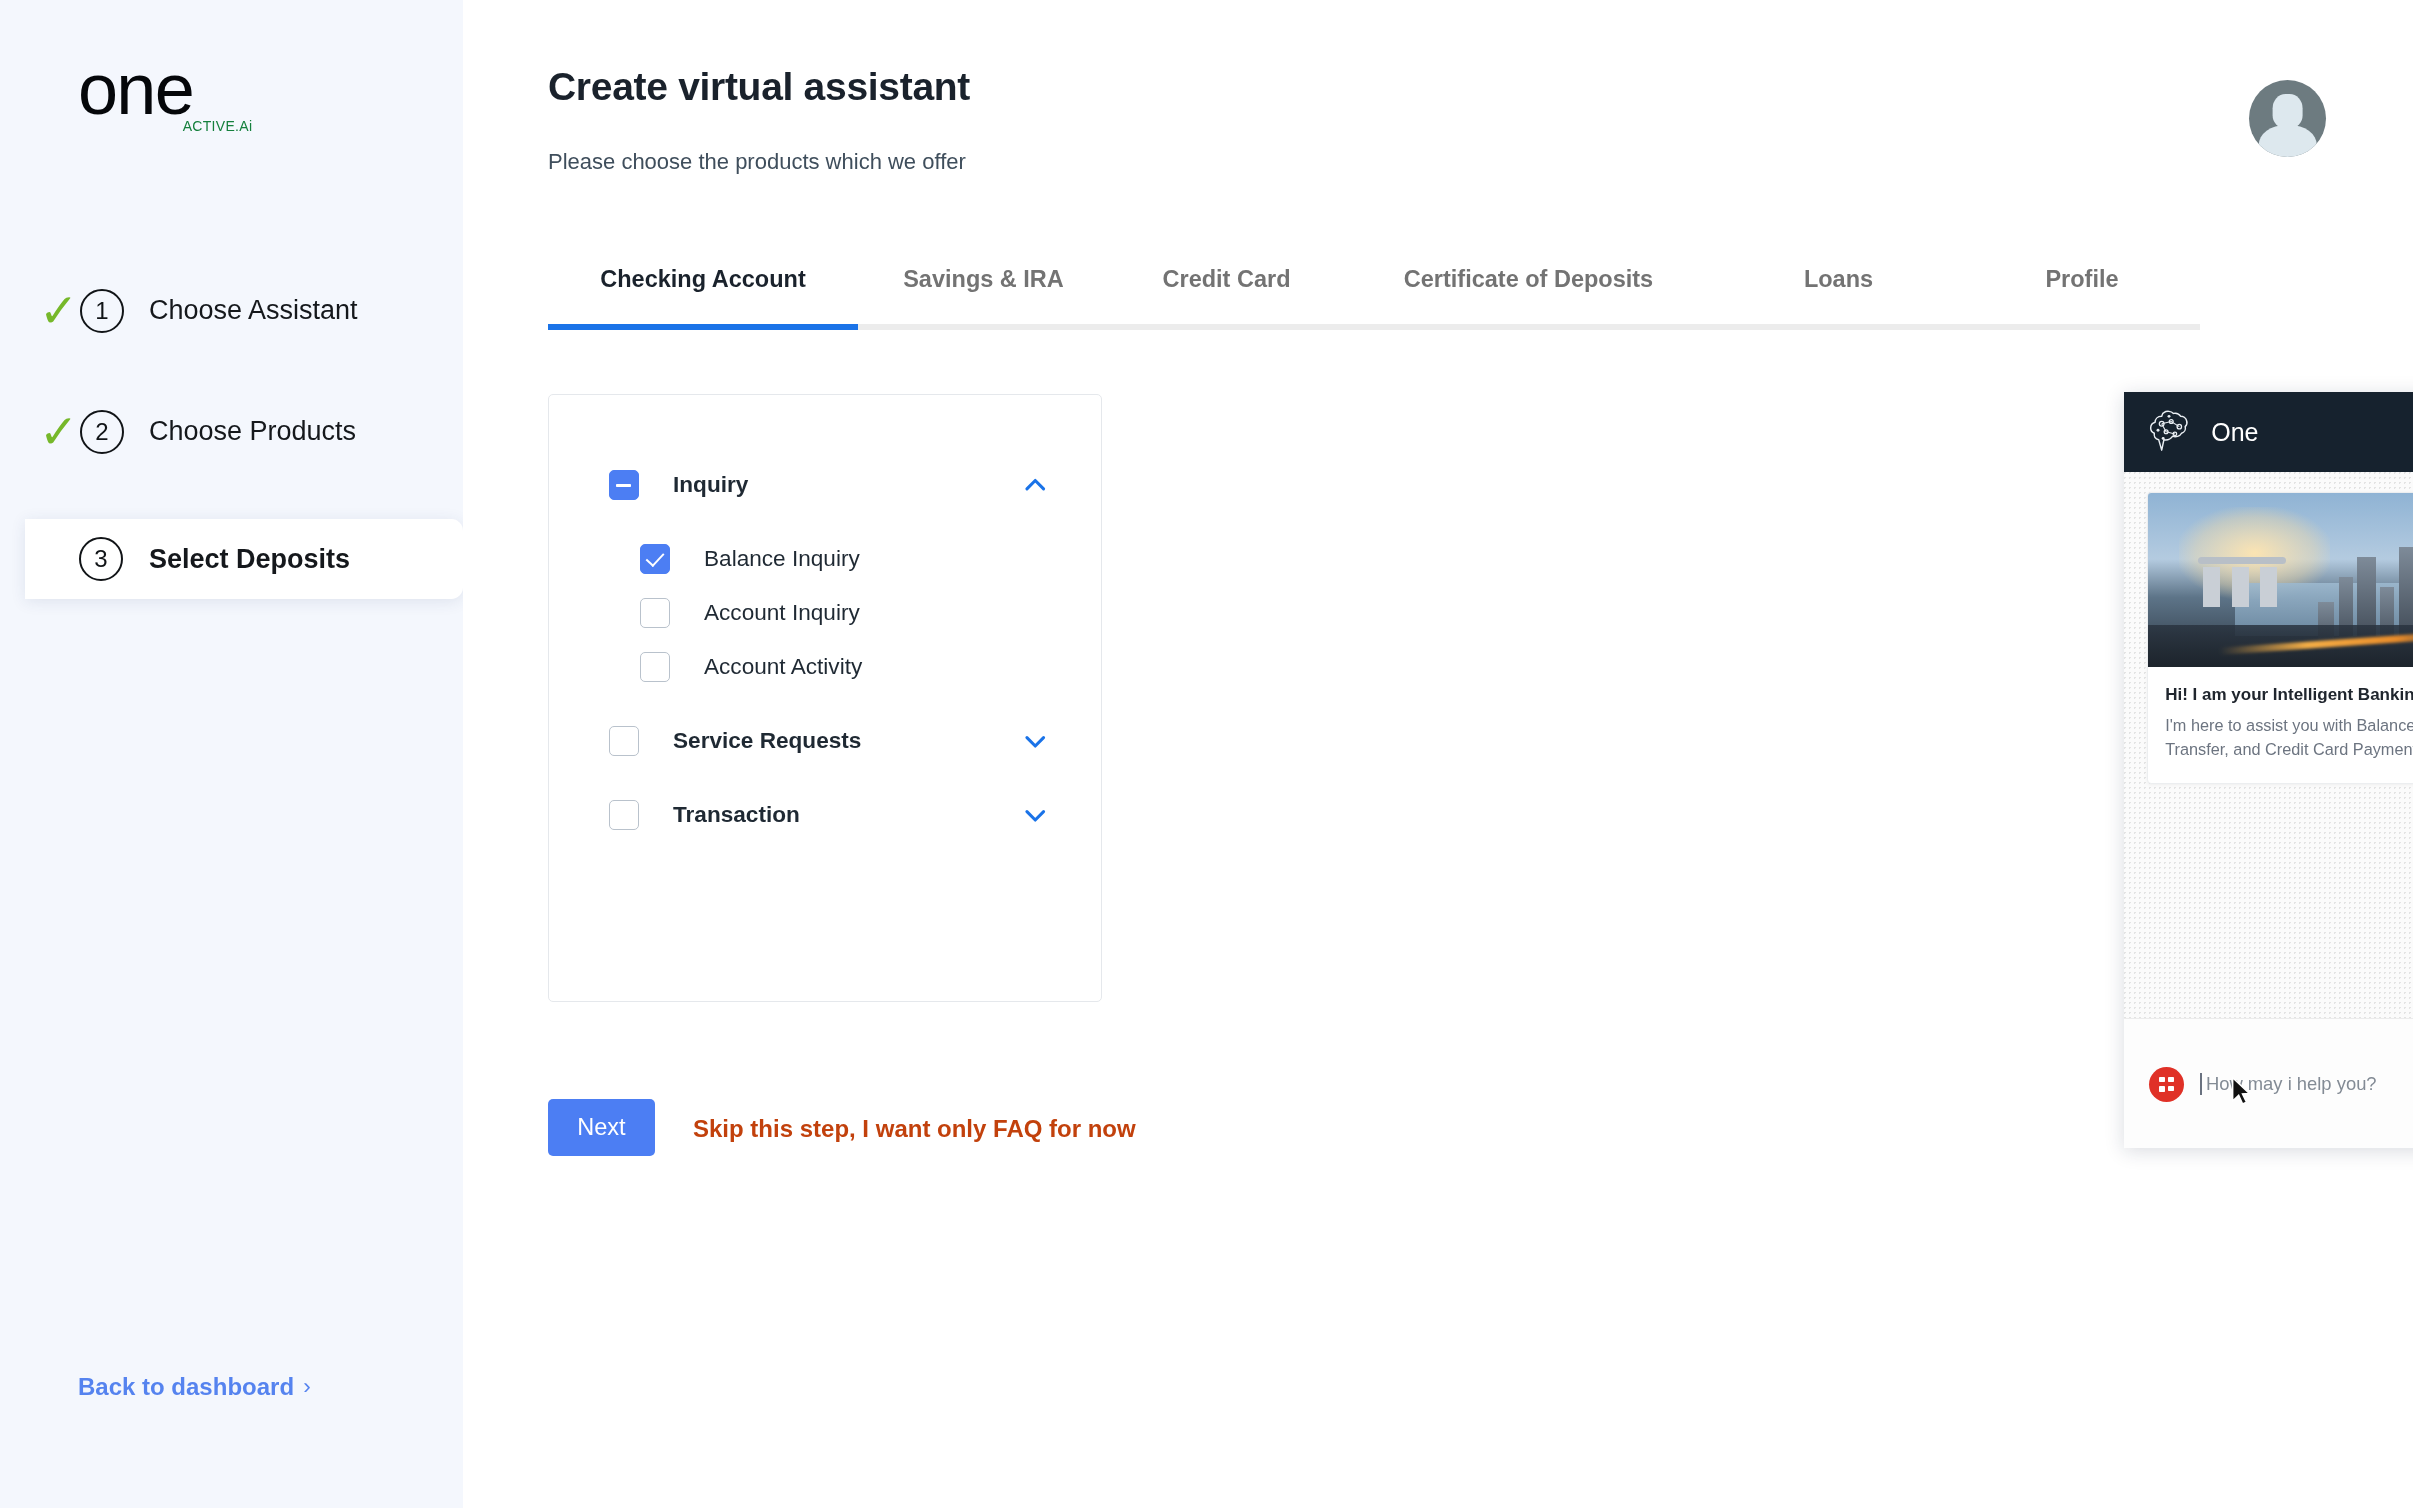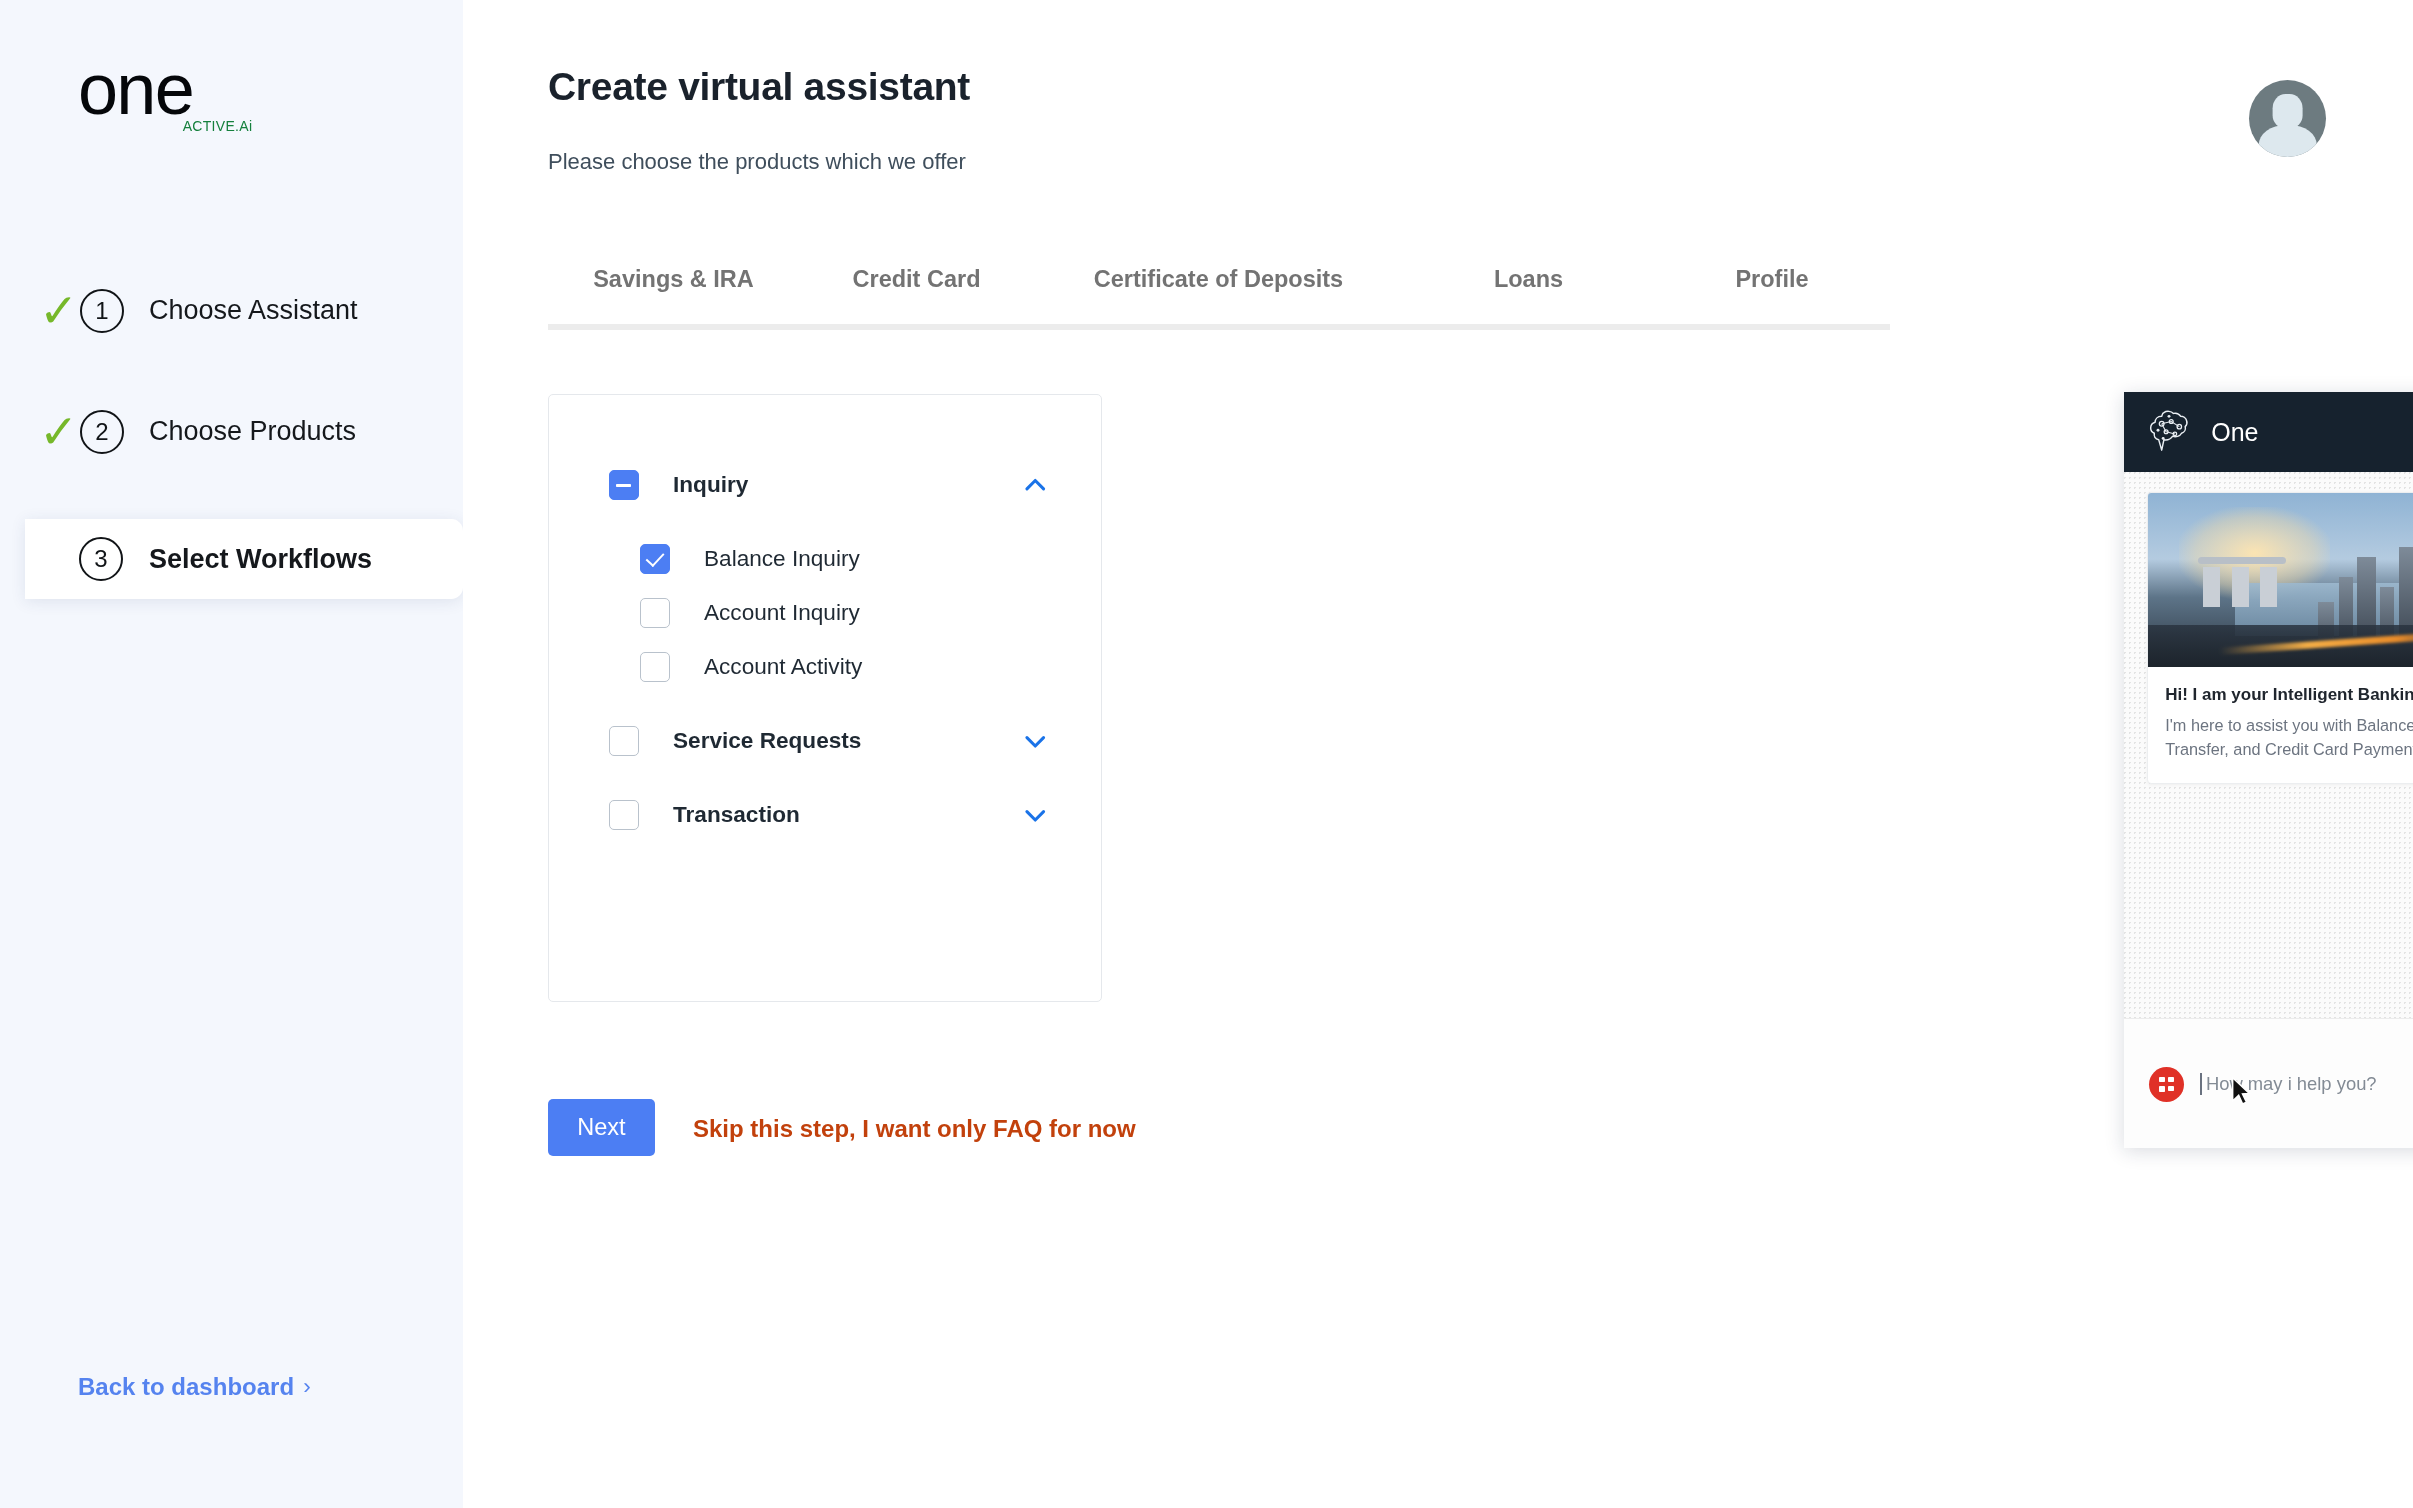--- a/index.html
+++ b/index.html
@@ -501,21 +501,21 @@
       </div>
 
       <div class="step">
         <span class="step-check">✓</span>
         <span class="step-num">2</span>
         <span class="step-label">Choose Products</span>
       </div>
 
       <div class="step active">
         <span class="step-num">3</span>
-        <span class="step-label">Select Workflows</span>
+        <span class="step-label">Select Deposits</span>
       </div>
 
     </nav>
 
     <div class="back-link">
       <span>Back to dashboard</span>
       <span class="chev">›</span>
     </div>
   </aside>
 
@@ -523,20 +523,24 @@
 
     <h1 class="page-title">Create virtual assistant</h1>
     <p class="page-sub">Please choose the products which we offer</p>
 
     <div class="avatar">
       <span class="head"></span>
       <span class="body"></span>
     </div>
 
     <div class="tabs">
+      <div class="tab active" style="width:310px">
+        <span>Checking Account</span>
+        <span class="tab-bar"></span>
+      </div>
       <div class="tab" style="width:251px">
         <span>Savings &amp; IRA</span>
         <span class="tab-bar"></span>
       </div>
       <div class="tab" style="width:235px">
         <span>Credit Card</span>
         <span class="tab-bar"></span>
       </div>
       <div class="tab" style="width:369px">
         <span>Certificate of Deposits</span>

